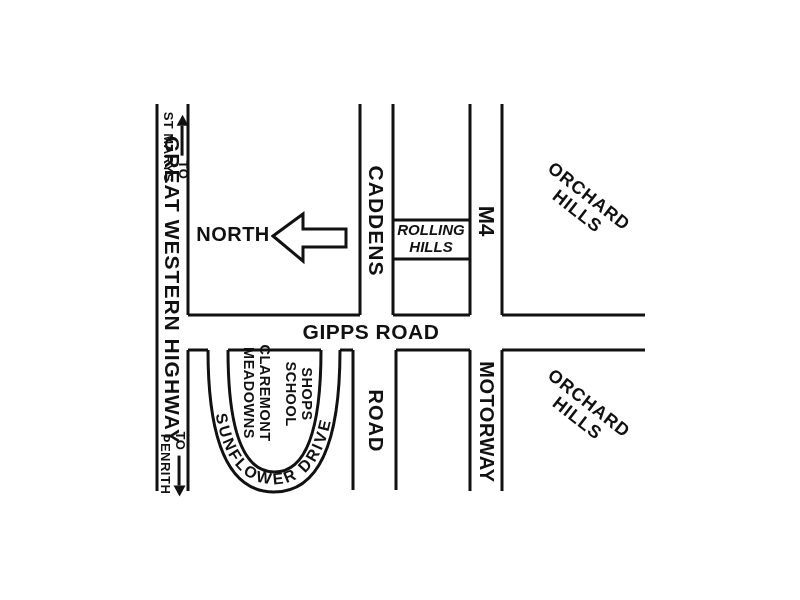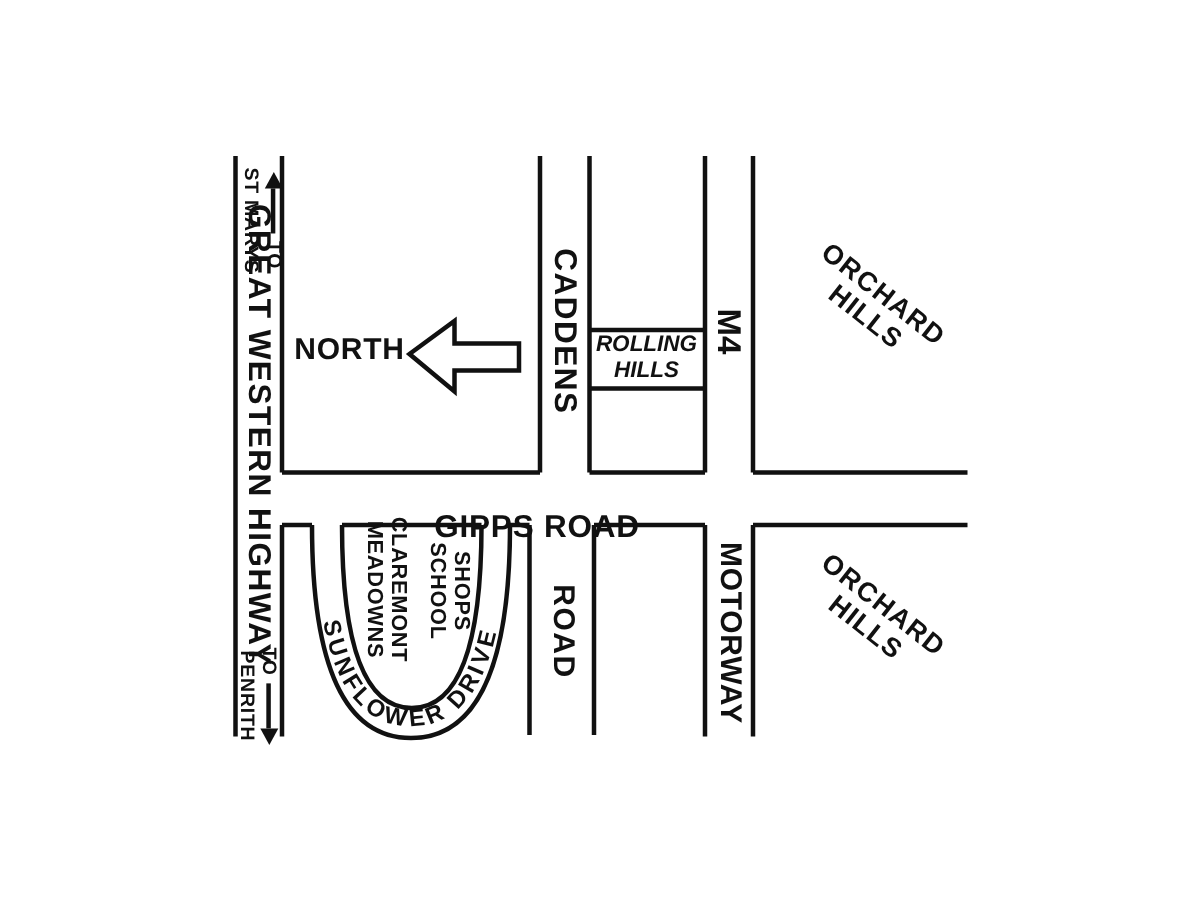--- a/index.html
+++ b/index.html
@@ -86,21 +86,21 @@
     </div>
     <div>PENRITH</div>
   </div>
 
   <div class="lbl rot90" style="left:376px;top:221px;font-size:21px;letter-spacing:1px;">CADDENS</div>
   <div class="lbl rot90" style="left:375px;top:421px;font-size:20px;letter-spacing:1px;">ROAD</div>
 
   <div class="lbl rot90" style="left:486px;top:221px;font-size:22px;">M4</div>
   <div class="lbl rot90" style="left:486px;top:422px;font-size:20px;letter-spacing:0.5px;">MOTORWAY</div>
 
-  <div class="lbl" style="left:358px;top:332px;font-size:21px;letter-spacing:0.5px;margin-top:20px;">GIPPS ROAD</div>
+  <div class="lbl" style="left:371px;top:332px;font-size:21px;letter-spacing:0.5px;">GIPPS ROAD</div>
 
   <div class="vblock" style="left:431px;top:239px;transform:translate(-50%,-50%);font-size:15px;font-style:italic;">
     <div>ROLLING</div>
     <div>HILLS</div>
   </div>
 
   <div class="lbl rot38" style="left:583px;top:204px;font-size:18px;letter-spacing:1px;">
     <div>ORCHARD</div>
     <div>HILLS</div>
   </div>

